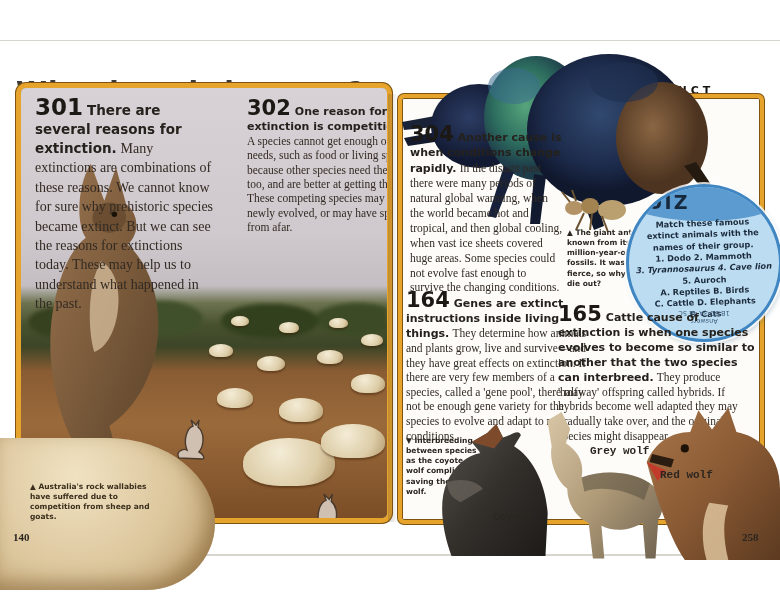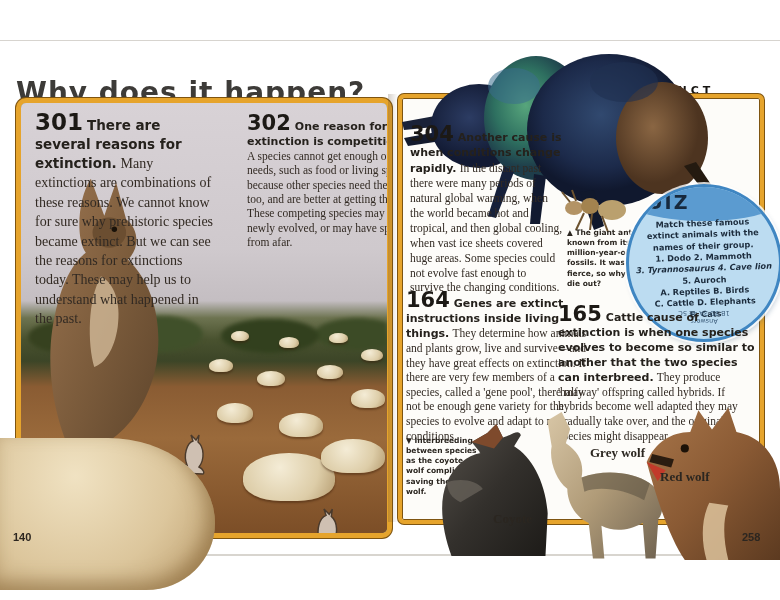--- a/index.html
+++ b/index.html
@@ -10,21 +10,21 @@
   
   .top-edge{left:0;top:40px;width:780px;height:1px;background:#d7d4cf;}
   .bottom-edge{left:10px;top:554px;width:762px;height:2px;background:#d8d5cf;}
 
   .page-title{left:16px;top:48px;font-family:"DejaVu Sans",sans-serif;
     font-weight:bold;font-size:28px;color:#3d3b38;letter-spacing:1px;margin-top:28px;}
   .corner-label{left:634px;top:84px;font-family:"DejaVu Sans",sans-serif;
     font-weight:bold;font-size:11px;color:#151310;letter-spacing:4px;}
 
   
-  .left-frame{left:16px;top:98px;width:366px;height:430px;
+  .left-frame{left:16px;top:83px;width:366px;height:430px;
     border:5px solid #e6a42c;border-radius:10px;
     box-shadow:0 0 0 1px #7e5410, inset 0 0 0 1px #7e5410;
     overflow:hidden;background:#7dd3fc;}
   .lf-inner{position:absolute;inset:0;
     background:linear-gradient(180deg,
       #d8d2d6 0%, #cfc9cd 34%, #c4bec2 46%,
       #6d7350 50%, #49522f 55%, #3c4527 60%,
       #8a5c33 66%, #9a6a3b 78%, #7c4e27 100%);}
   .tree-band{position:absolute;left:0;top:46%;width:100%;height:14%;
     background:radial-gradient(60px 26px at 12% 60%,#36411f 60%,transparent 62%),
@@ -47,39 +47,39 @@
   .s302 .sec-lead,.s303 .sec-lead{font-size:11px;}
   .s303{left:194px;top:117px;width:168px;font-size:11.5px;line-height:1.25;}
   .caption{font-family:"DejaVu Sans",sans-serif;font-size:7.5px;line-height:1.35;
     color:#2b2620;font-weight:bold;}
   .cap-sheep{left:194px;top:206px;width:172px;}
   .rock{left:0px;top:438px;width:215px;height:152px;
     background:radial-gradient(circle at 35% 25%,#f0e2c2 0%,#dcc69c 55%,#bb9c6b 100%);
     border-radius:0 62% 40% 0 / 0 70% 55% 0;
     box-shadow:inset -8px -8px 18px rgba(120,85,40,.5);}
   .cap-rock{left:30px;top:482px;width:122px;color:#3a2e1d;}
-  .pagenum{font-family:Liberation Sans, sans-serif;font-size:11px;
+  .pagenum{font-family:Liberation Serif, serif;font-size:11px;
     font-weight:bold;color:#2c2620;}
   .pn-left{left:13px;top:531px;}
   .pn-right{left:742px;top:531px;}
   .gutter{left:388px;top:94px;width:14px;height:428px;
     background:linear-gradient(90deg,rgba(90,70,50,.25),rgba(255,255,255,0) 70%);}
 
   
   .right-frame{left:398px;top:94px;width:358px;height:422px;
     border:4px solid #e6a42c;border-radius:6px;
     box-shadow:0 0 0 1px #7e5410, inset 0 0 0 1px #7e5410;
     background:#fdfcf9;}
   .s304{left:410px;top:124px;width:152px;font-size:11.5px;line-height:1.3;}
   .s305{left:406px;top:290px;width:182px;font-size:11.5px;line-height:1.27;}
   .s306{left:558px;top:304px;width:198px;font-size:11.5px;line-height:1.27;}
   .s304 .sec-lead,.s305 .sec-lead,.s306 .sec-lead{font-size:11px;}
   .cap-ant{left:567px;top:228px;width:94px;}
   .cap-wolf{left:406px;top:436px;width:100px;}
-  .animal-label{font-family:Liberation Serif, serif;font-size:13px;
+  .animal-label{font-family:Liberation Mono, monospace;font-size:11px;
     font-weight:bold;color:#2b2620;}
   .lbl-coyote{left:493px;top:511px;}
   .lbl-grey{left:590px;top:445px;}
   .lbl-red{left:660px;top:469px;}
 
   
   .quiz{left:626px;top:184px;width:150px;height:152px;border-radius:50%;
     background:#bcdcf1;border:3px solid #3f86c2;overflow:hidden;
     box-shadow:0 0 0 2px rgba(255,255,255,.8), 2px 3px 5px rgba(40,80,120,.25);}
   .quiz-cap{position:absolute;left:-10%;top:-26px;width:120%;height:60px;
@@ -154,20 +154,21 @@
         <span class="sec-body">Many extinctions are combinations of these reasons. We cannot know for sure why prehistoric species became extinct. But we can see the reasons for extinctions today. These may help us to understand what happened in the past.</span>
       </div>
       <div class="abs section s302">
         <span class="sec-num sm">302</span><span class="sec-lead">One reason for extinction is competition.</span>
         <span class="sec-body">A species cannot get enough of its needs, such as food or living space, because other species need them too, and are better at getting them. These competing species may be newly evolved, or may have spread from afar.</span>
       </div>
     </div>
   </div>
 
   <div class="abs rock"></div>
+  <div class="abs caption cap-rock">▲ Australia's rock wallabies have suffered due to competition from sheep and goats.</div>
   <div class="abs pagenum pn-left">140</div>
 
   <div class="abs gutter"></div>
 
   <div class="abs right-frame"></div>
 
   <svg class="abs" style="left:384px;top:26px;" width="330" height="212" viewBox="0 0 330 212">
     <defs>
       <radialGradient id="antHead" cx=".4" cy=".4">
           <stop offset="0" stop-color="#2c3c63"></stop>

